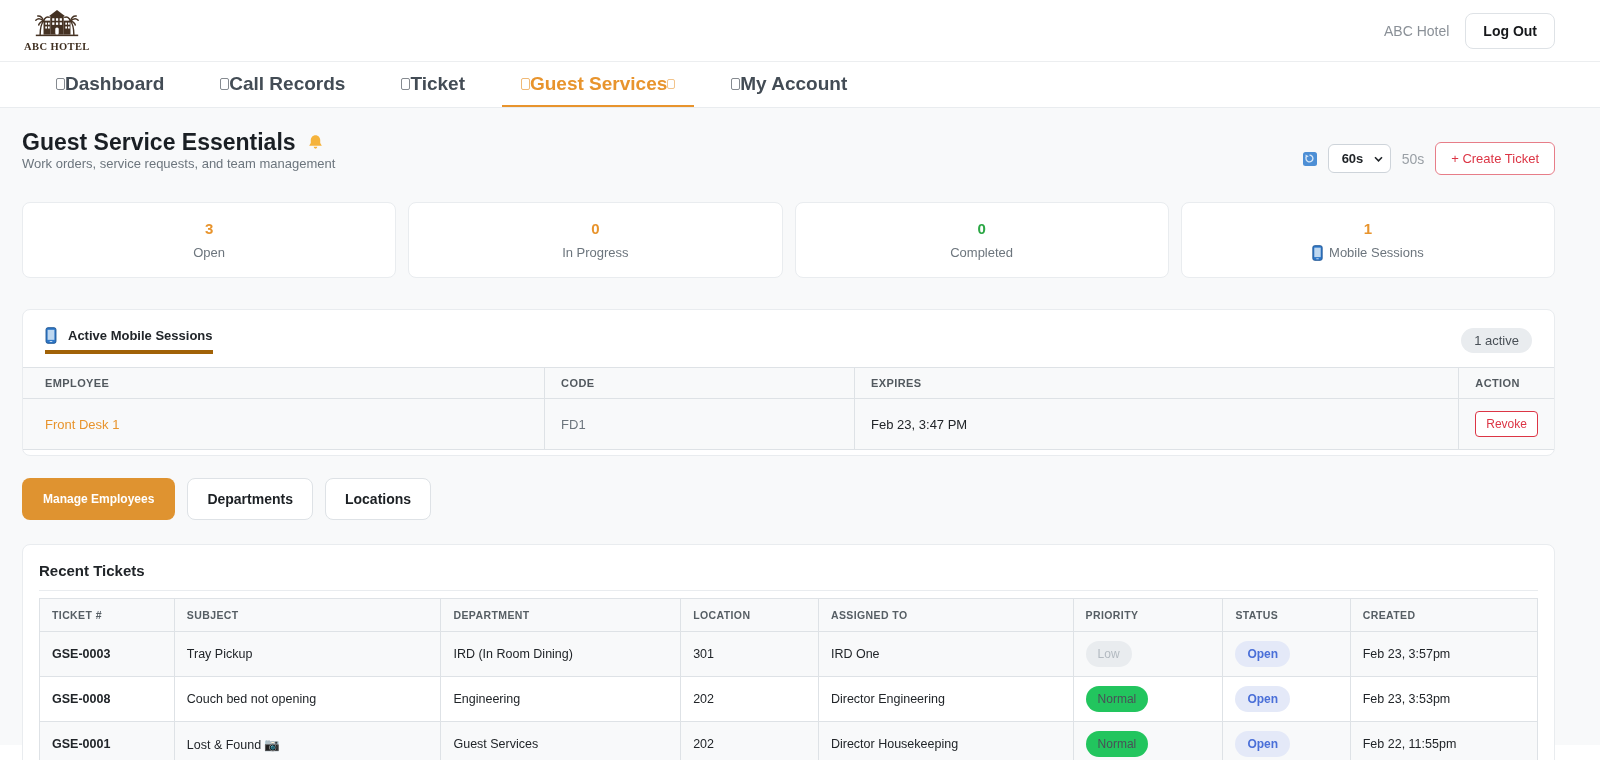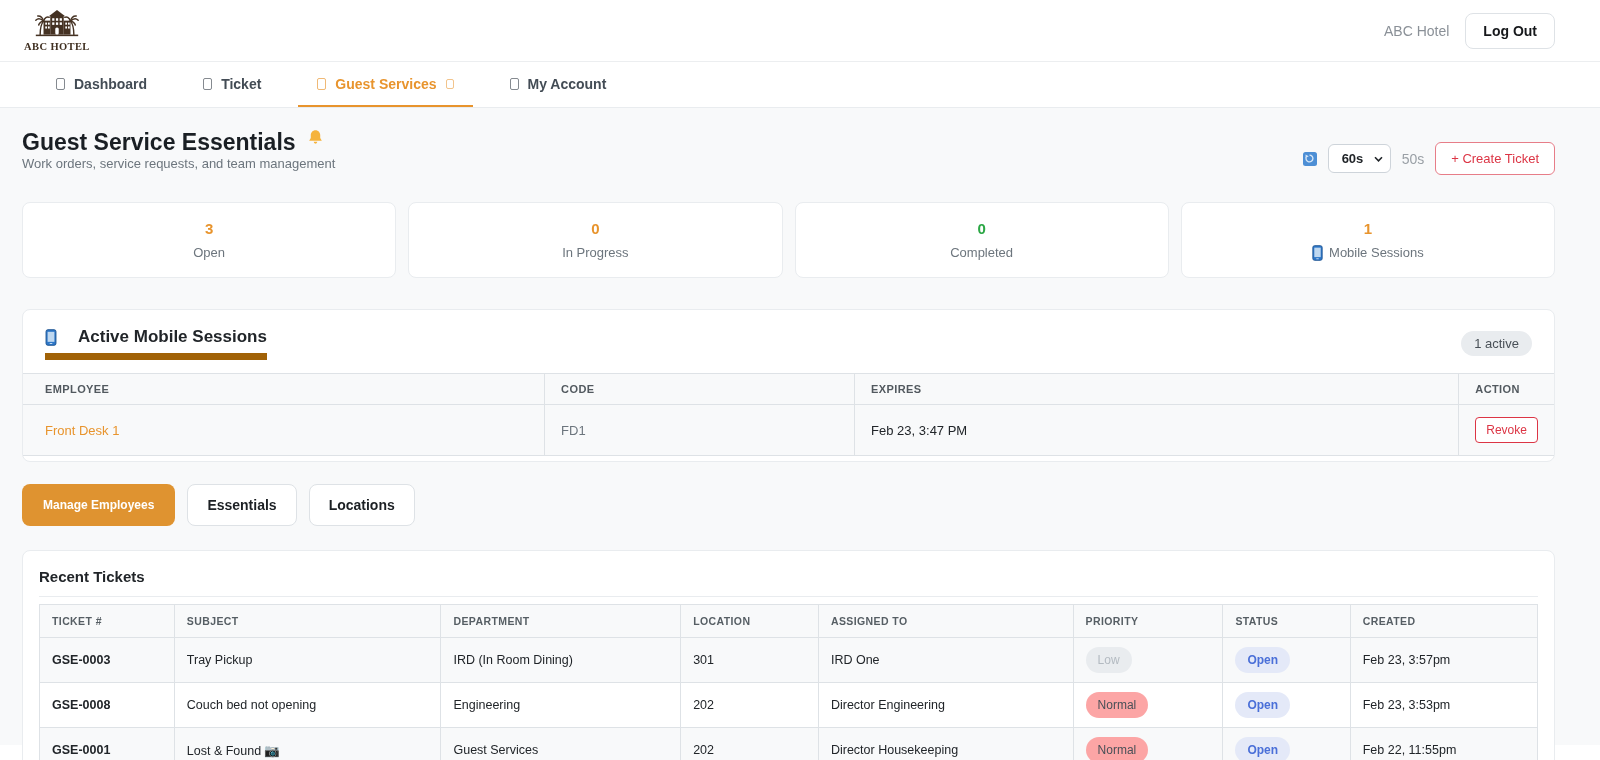--- a/index.html
+++ b/index.html
@@ -17,30 +17,30 @@
   .logo-text{font-family:"Liberation Serif","DejaVu Serif",serif;font-weight:bold;
     font-size:10.5px;letter-spacing:.4px;color:#3F2F21;margin-top:1px;}
   .header-right{display:flex;align-items:center;gap:16px;}
   .account-name{color:#8a9097;font-size:14px;}
   .logout-btn{background:#fff;border:1px solid #dee2e6;border-radius:8px;
     font-weight:bold;font-size:14px;color:#16181b;padding:9px 17px;cursor:pointer;}
 
   
   .nav{height:46px;background:#fff;border-bottom:1px solid #e9ecef;
     display:flex;align-items:stretch;padding-left:28px;}
-  .nav-item{display:flex;align-items:center;gap:9px;padding:0 19px;font-size:14px;
+  .nav-item{display:flex;align-items:center;padding:0 19px;font-size:19px;
     font-weight:600;color:#434c55;cursor:pointer;border-bottom:2.5px solid transparent;margin:0 9px;}
   .navbox{width:9px;height:12px;border:1.5px solid currentColor;border-radius:2px;opacity:.65;display:inline-block;}
   .navbox.small{width:8px;height:10px;opacity:.55;}
   .nav-item.active{color:var(--accent,#E8942D);border-bottom-color:var(--accent,#E8942D);}
 
   
   .main{background:#f8f9fa;height:637px;padding:21px 45px 0 22px;}
   .page-head{display:flex;justify-content:space-between;align-items:flex-start;}
-  .page-title{font-size:23px;font-weight:bold;color:#1a1f24;display:flex;align-items:flex-start;gap:11px;}
+  .page-title{font-size:23px;font-weight:bold;color:#1a1f24;display:flex;align-items:center;gap:11px;}
   .page-subtitle{font-size:13px;color:#6c757d;}
   .head-controls{display:flex;align-items:center;gap:11px;margin-top:13px;}
   .refresh-ico{width:14px;height:14px;border-radius:2.5px;background:var(--refresh-blue,#4D8FD5);
     display:flex;align-items:center;justify-content:center;cursor:pointer;}
   .select-wrap{position:relative;display:inline-block;}
   .interval-select{appearance:none;-webkit-appearance:none;background:#fff;border:1px solid #ced4da;
     border-radius:6px;font-size:13px;font-weight:600;color:#212529;padding:6px 26px 6px 13px;cursor:pointer;
     font-family:inherit;}
   .select-chevron{position:absolute;right:8px;top:50%;transform:translateY(-45%);pointer-events:none;}
   .countdown{font-size:14px;color:#9aa0a6;}
@@ -52,22 +52,22 @@
   .stat-card{flex:1;background:#fff;border:1px solid #e9ecef;border-radius:8px;height:76px;
     display:flex;flex-direction:column;align-items:center;justify-content:center;}
   .stat-value{font-size:15px;font-weight:bold;}
   .stat-value.orange{color:var(--accent,#E8942D);} .stat-value.green{color:var(--success,#2BA745);}
   .stat-label{font-size:13px;color:#6c757d;margin-top:8px;display:flex;align-items:center;gap:6px;}
 
   
   .card{background:#fff;border:1px solid #e9ecef;border-radius:8px;}
   .sessions-card{margin-top:31px;padding:17px 0 5px;}
   .sessions-head{display:flex;justify-content:space-between;align-items:center;padding:0 22px 13px;}
-  .section-title{display:flex;align-items:center;gap:21px;font-size:17px;font-weight:bold;color:#212529;
-    border-bottom:7px solid #a16207;padding-bottom:6px;}
+  .section-title{display:flex;align-items:center;gap:11px;font-size:13px;font-weight:bold;color:#212529;
+    border-bottom:4px solid #a16207;padding-bottom:6px;}
   .badge-pill{background:#e9ecef;color:#495057;border-radius:20px;padding:5px 13px;font-size:13px;}
 
   table{width:100%;border-collapse:collapse;}
   .sessions-table th,.sessions-table td{border:1px solid #dee2e6;text-align:left;}
   .sessions-table th:first-child,.sessions-table td:first-child{border-left:none;padding-left:22px;}
   .sessions-table th:last-child,.sessions-table td:last-child{border-right:none;}
   .sessions-table th{background:#f8f9fa;font-size:11px;letter-spacing:.4px;color:#52595f;
     font-weight:600;padding:9px 16px;}
   .sessions-table td{background:#f8f9fa;font-size:13px;padding:12px 16px;}
   .employee-link{color:var(--accent,#E8942D);cursor:pointer;}
@@ -90,21 +90,21 @@
   .tickets-table th,.tickets-table td{border:1px solid #dee2e6;text-align:left;}
   .tickets-table th{background:#f8f9fa;font-size:10.5px;letter-spacing:.4px;color:#565e64;
     font-weight:600;padding:10px 12px;}
   .tickets-table td{font-size:12.5px;padding:9px 12px;color:#212529;}
   .tickets-table tbody tr:nth-child(odd) td{background:#f8f9fa;}
   .tickets-table tbody tr:nth-child(even) td{background:#fff;}
   .ticket-id{font-weight:bold;}
   .created-cell{color:#495057;}
   .pill{display:inline-block;border-radius:20px;padding:6px 12px;font-size:12px;text-align:center;}
   .pill-low{background:#e9ecef;color:#b3bac1;}
-  .pill-normal{background:#fca5a5;color:#495057;}
+  .pill-normal{background:#22c55e;color:#495057;}
   .pill-open{background:var(--open-bg,#E4E9F8);color:var(--open-text,#4A6FD8);font-weight:600;}
 </style>
 </head>
 <body>
 
 <header class="app-header">
   <div class="logo">
     <svg width="52" height="33" viewBox="0 0 54 34">
       <g fill="#453223" stroke="none">
         <polygon points="27,2 18.5,8.5 35.5,8.5"></polygon>
@@ -151,20 +151,24 @@
   </div>
 </header>
 
 <nav class="nav">
   <div class="nav-item">
     <span class="navbox"></span>
     <span>Dashboard</span>
   </div>
   <div class="nav-item">
     <span class="navbox"></span>
+    <span>Call Records</span>
+  </div>
+  <div class="nav-item">
+    <span class="navbox"></span>
     <span>Ticket</span>
   </div>
   <div class="nav-item active">
     <span class="navbox"></span>
     <span>Guest Services</span>
     <span class="navbox small"></span>
   </div>
   <div class="nav-item">
     <span class="navbox"></span>
     <span>My Account</span>
@@ -263,21 +267,21 @@
           <td class="code-cell">FD1</td>
           <td>Feb 23, 3:47 PM</td>
           <td><button class="revoke-btn">Revoke</button></td>
         </tr>
       </tbody>
     </table>
   </section>
 
   <div class="mgmt-row">
     <button class="btn-primary">Manage Employees</button>
-    <button class="btn-secondary">Essentials</button>
+    <button class="btn-secondary">Departments</button>
     <button class="btn-secondary">Locations</button>
   </div>
 
   <section class="card tickets-card">
     <div class="tickets-title">Recent Tickets</div>
     <table class="tickets-table">
       <colgroup>
         <col style="width:9%">
           <col style="width:17.8%">
           <col style="width:16%">

